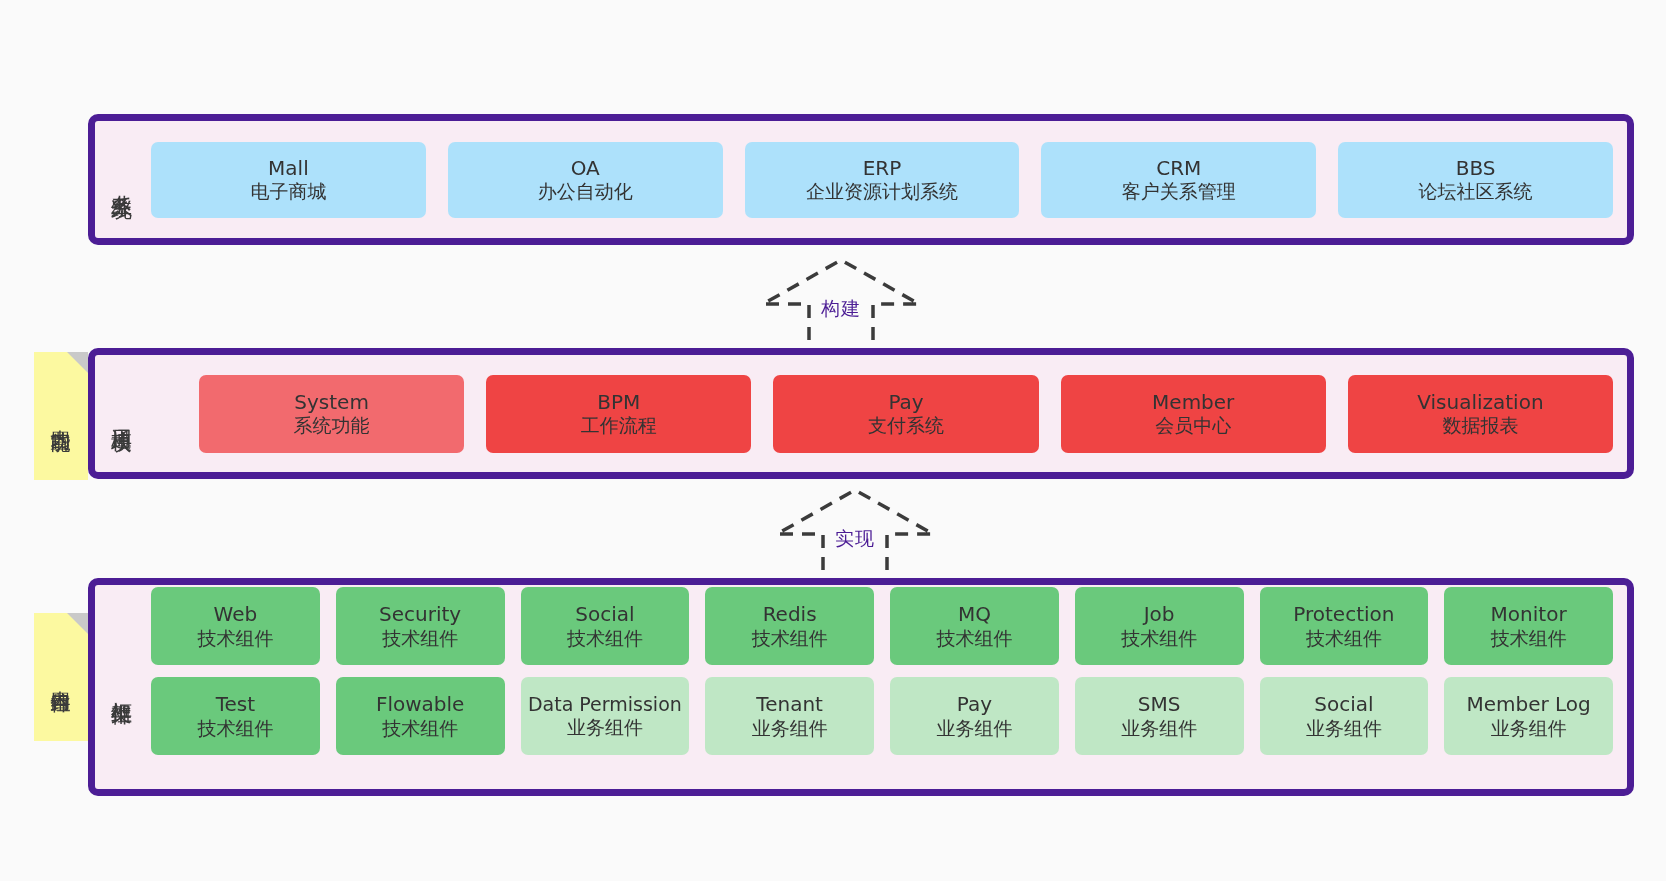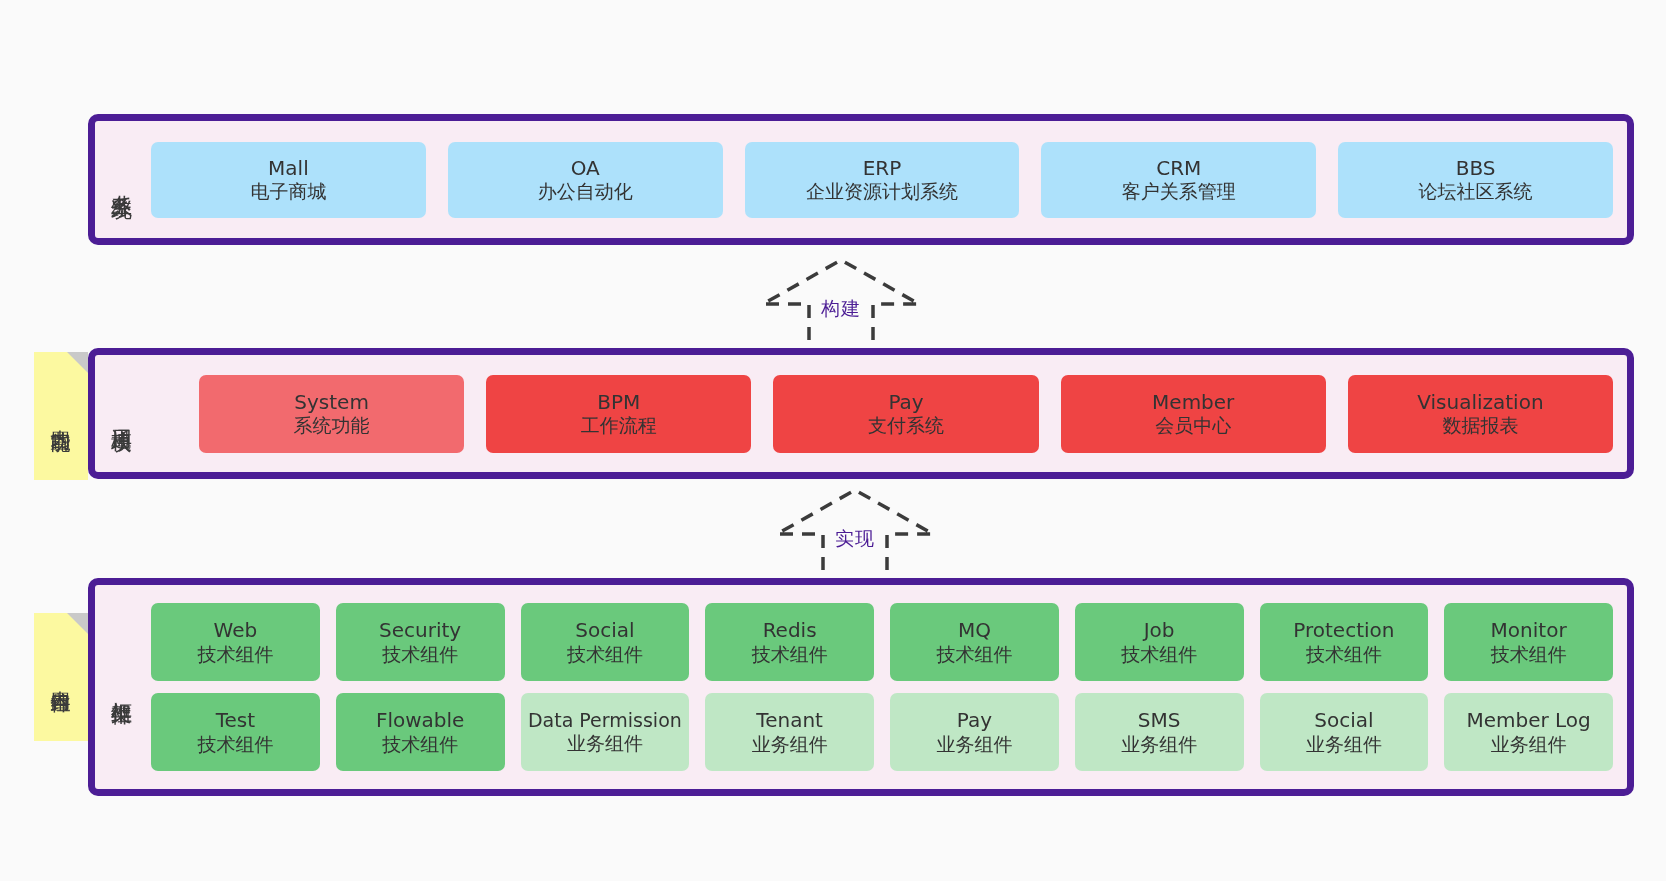--- a/index.html
+++ b/index.html
@@ -90,23 +90,22 @@
     flex: 1 1 0;
     height: 78px;
   }
   .c-red  { background: #f26a6e; margin-left: 48px; }
   .c-pink { background: #ef4444; }
 
   
   #band-framework { left: 88px; top: 578px; width: 1546px; height: 218px; }
   #band-framework .band-body {
     flex-direction: column;
-    justify-content: center;
     gap: 12px;
-    padding: 10px 14px 10px 4px;
+    padding: 2px 14px 10px 4px;
   }
   .fw-row {
     display: flex;
     gap: 16px;
     width: 100%;
   }
   #band-framework .card {
     flex: 1 1 0;
     height: 78px;
   }

